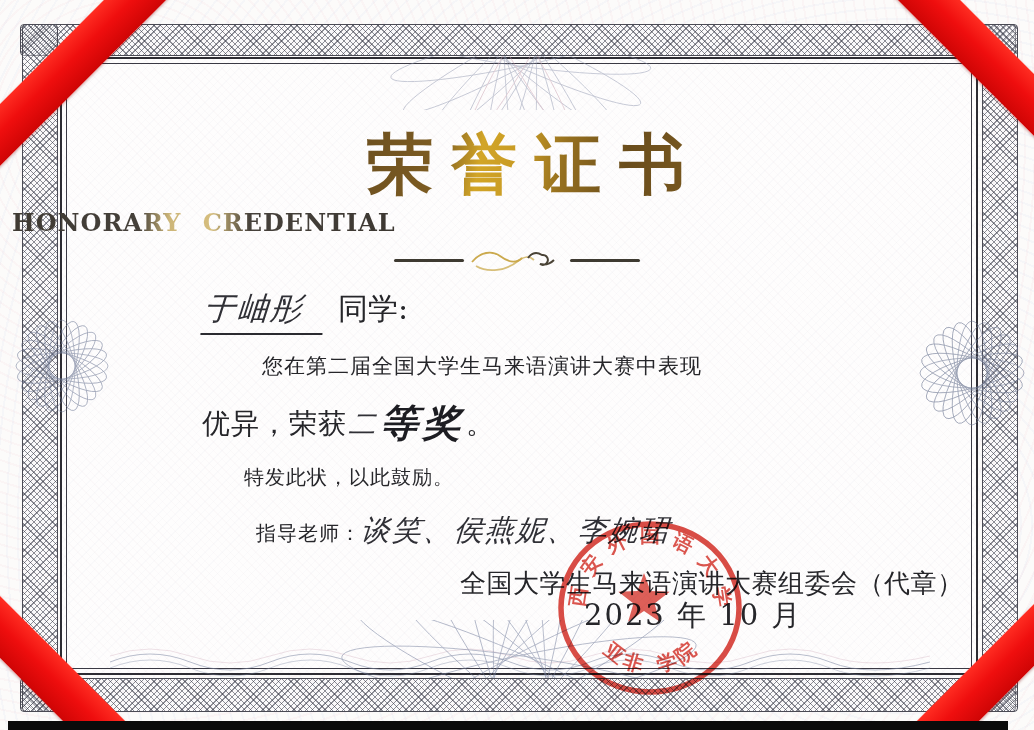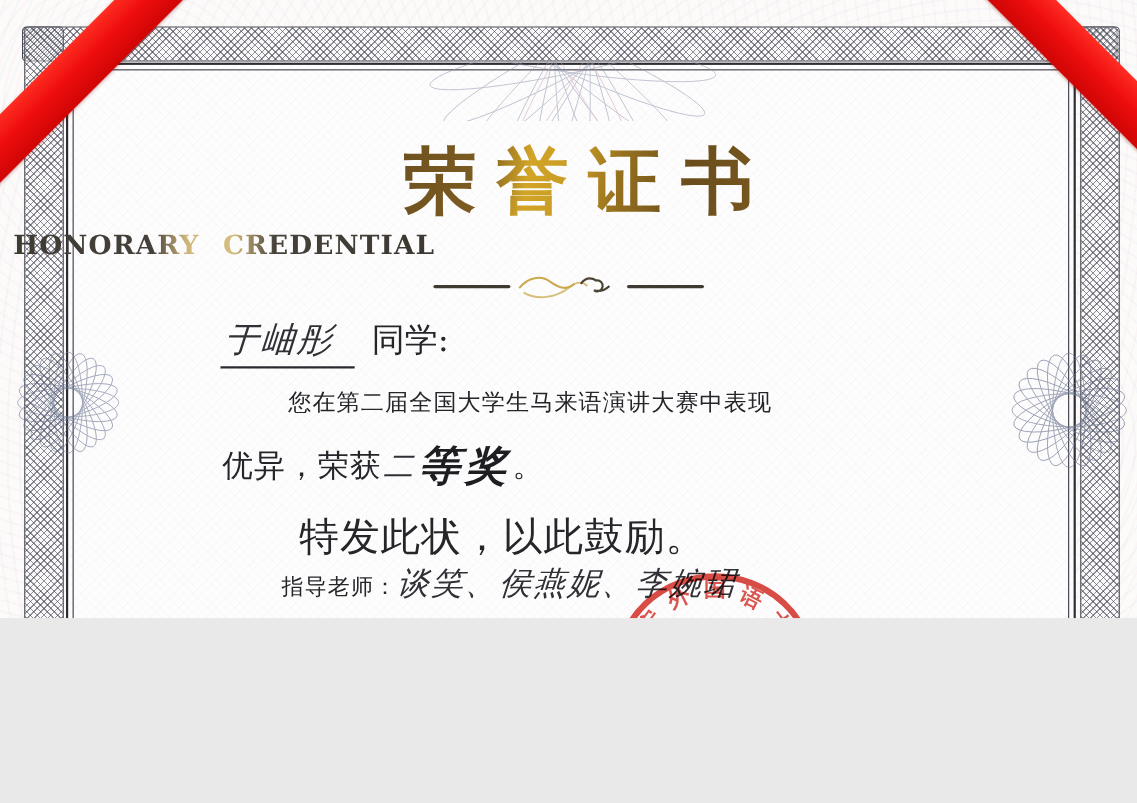--- a/index.html
+++ b/index.html
@@ -1,17 +1,17 @@
 <!DOCTYPE html>
 <html><head>
 <meta charset="utf-8">
 <style>
   html,body{margin:0;padding:0;background:#e9e9e9;}
   .photo{
-    position:relative;width:1034px;height:562px;overflow:hidden;
+    position:relative;width:1034px;height:730px;overflow:hidden;
     background:
       repeating-radial-gradient(circle at 12% 18%, rgba(225,130,150,.05) 0 2px, transparent 2px 10px),
       repeating-radial-gradient(circle at 88% 72%, rgba(130,155,215,.05) 0 2px, transparent 2px 11px),
       #fcfbfa;
     font-family:"DejaVu Serif", serif;color:#26262a;
   }
   
   .band{
     position:absolute;z-index:1;border:1px solid #4a4a54;border-radius:4px;
     background:
@@ -58,21 +58,21 @@
     }
   }
   .body-text{font-size:20px;letter-spacing:1px;}
   .hand{font-style:italic;display:inline-block;transform:skewX(-4deg);letter-spacing:2px;color:#303036;}
   .name-line{left:202px;top:288px;font-size:30px;}
   .name-underline{display:inline-block;min-width:118px;border-bottom:2px solid #2b2b30;padding:0 2px 3px 2px;margin-right:14px;font-size:31px;}
   .line-body1{left:262px;top:352px;font-size:21px;}
   .line-body2{left:202px;top:398px;font-size:28px;}
   .award-hand{font-size:27px;margin:0 2px;}
   .award-big{font-weight:900;font-size:38px;font-style:italic;letter-spacing:5px;display:inline-block;transform:skewX(-3deg);vertical-align:-3px;color:#1d1d22;}
-  .line-issue{left:272px;top:464px;font-size:36px;}
+  .line-issue{left:244px;top:464px;font-size:20px;}
   .line-advisor{left:256px;top:511px;font-size:28px;}
   .advisor-names{font-size:29px;}
   .line-issuer{left:416px;top:566px;font-size:26px;letter-spacing:0.5px;margin-left:44px;}
   .line-date{left:584px;top:596px;font-size:29px;letter-spacing:2px;}
   
   .seal{position:absolute;z-index:6;left:555px;top:513px;mix-blend-mode:multiply;opacity:.92;}
   
   .ribbon{
     position:absolute;z-index:7;width:300px;height:44px;
     background:linear-gradient(180deg,#ff2d22 0%,#ef0e0e 45%,#cf0505 100%);

